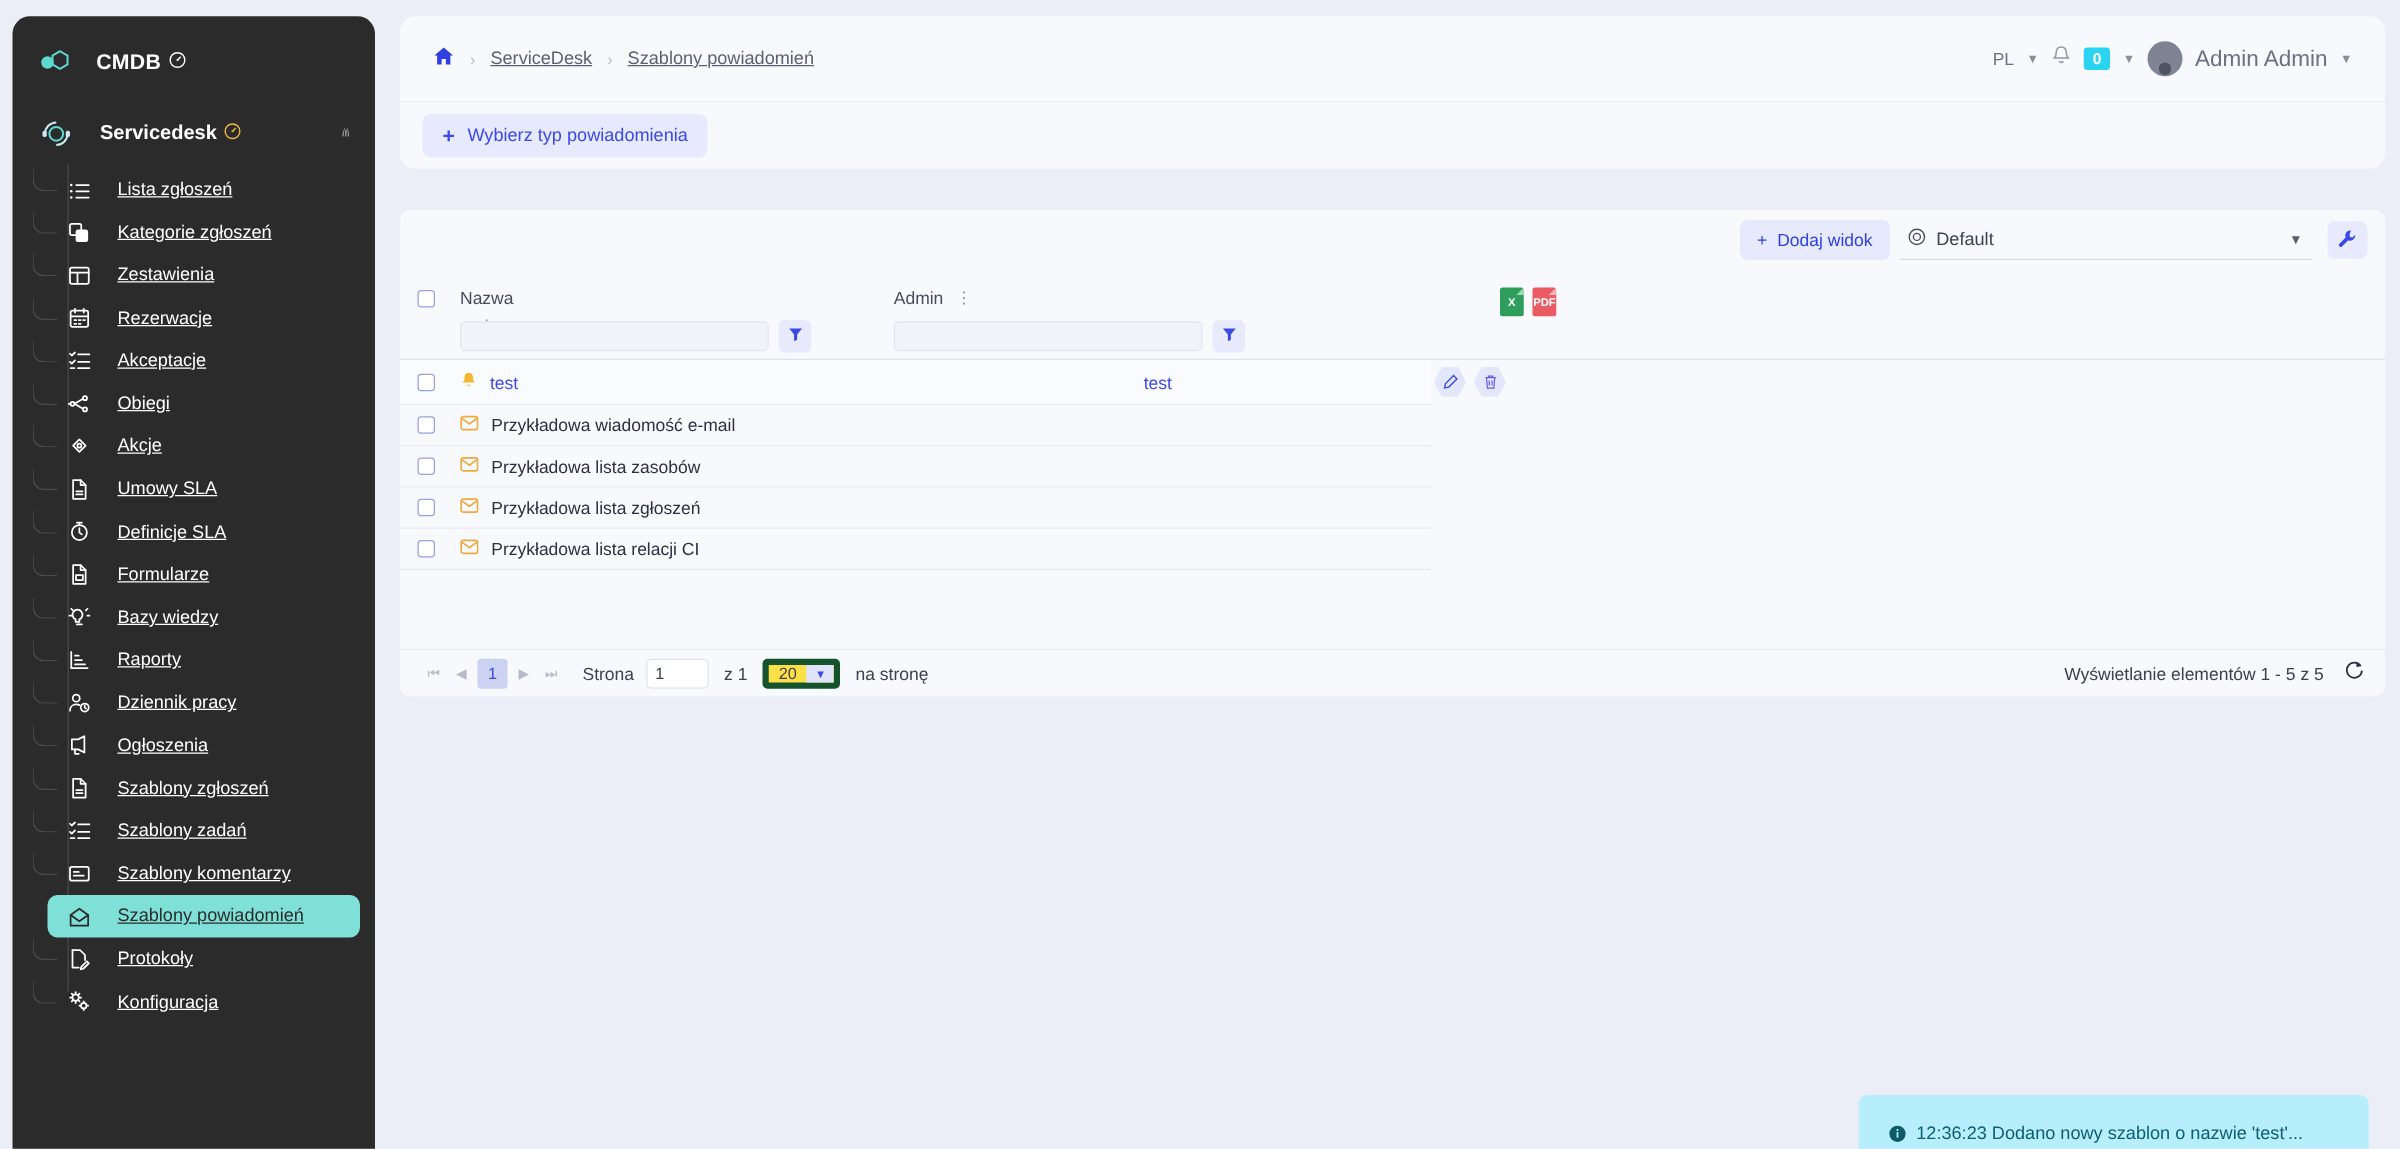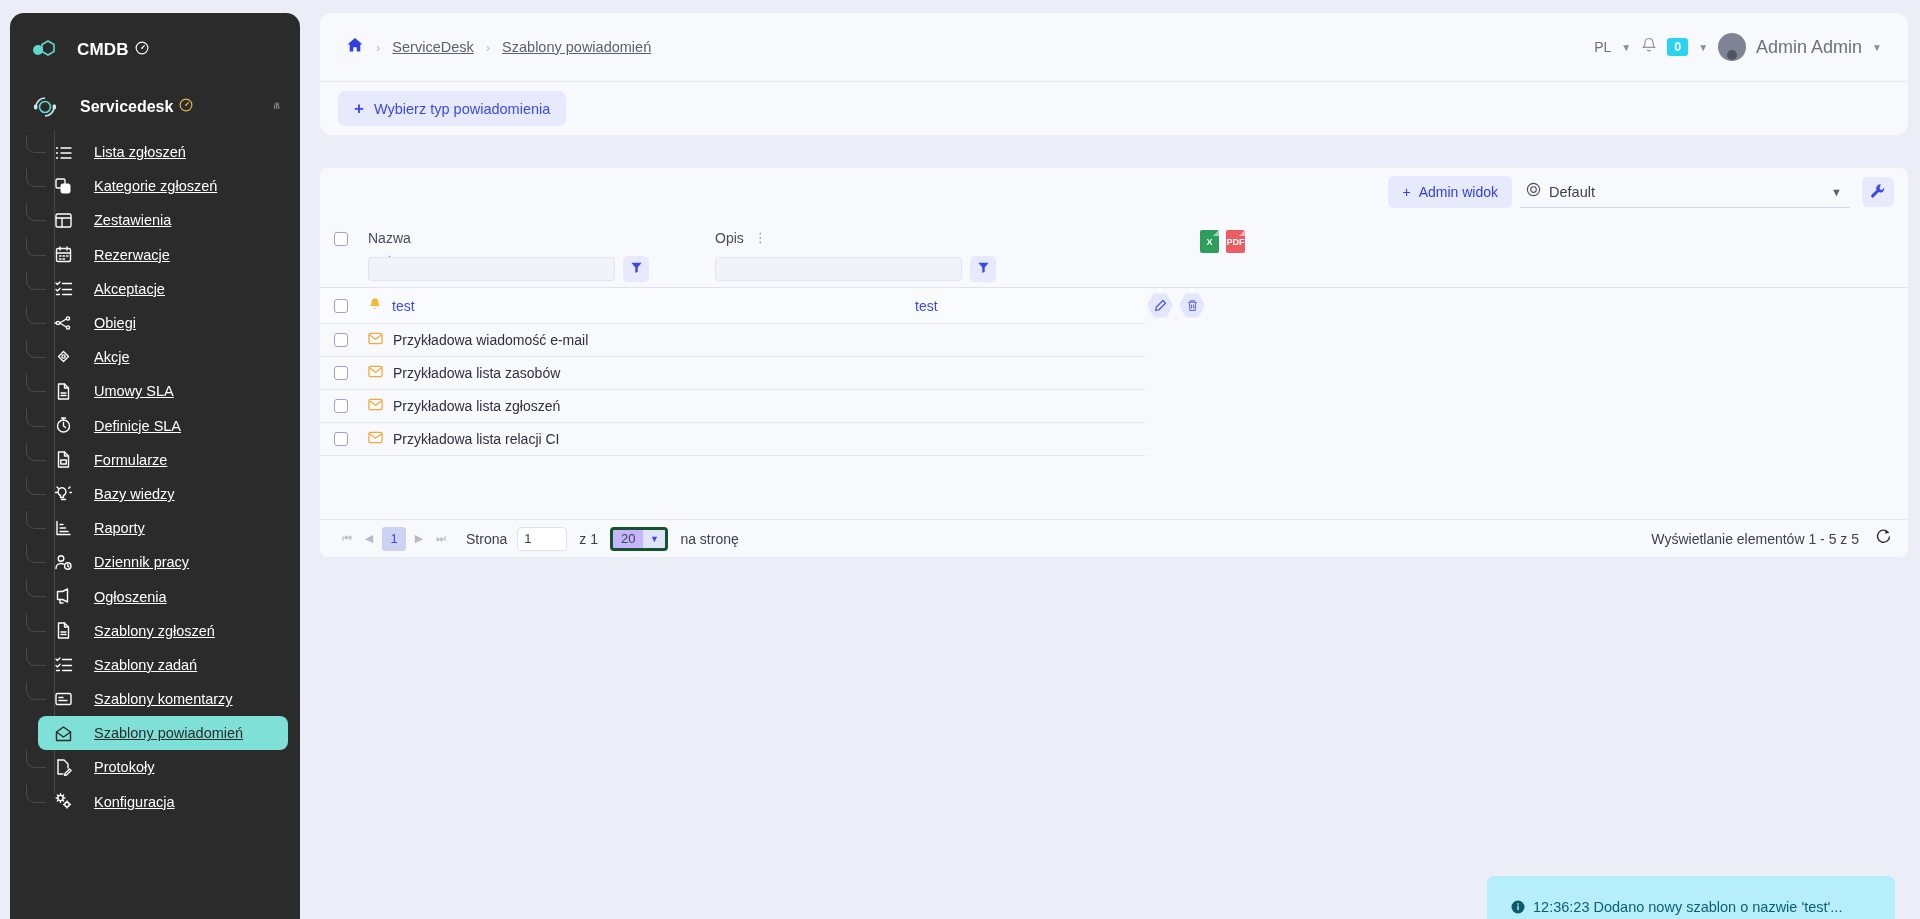--- a/index.html
+++ b/index.html
@@ -229,22 +229,22 @@
     display:flex;align-items:center;justify-content:center;font-size:13px;border-radius:3px;
     margin:0 2px; cursor:pointer;
   }
   .pg-text { color:#3c4150; font-size:14px; margin-left:14px; }
   .pg-input {
     width:50px;height:24px;border:1px solid #dfe2ec;border-radius:4px;background:#fff;
     font-family:inherit;font-size:13px;color:#3c4150;padding:0 6px;margin-left:10px;
   }
   .pg-of { color:#3c4150; font-size:14px; margin-left:12px; }
   .pg-size {
-    display:flex;align-items:center;margin-left:12px;border:3px solid #14532d;border-radius:4px;overflow:hidden;
-    background:#c4b5fd;height:24px;
+    display:flex;align-items:center;margin-left:12px;border:5px solid #14532d;border-radius:4px;overflow:hidden;
+    background:#fde047;height:24px;
   }
   .pg-size .val { font-size:13px;color:#3c4150;padding:0 8px; }
   .pg-size .dd { width:22px;height:22px;background:#dfe4fb;display:flex;align-items:center;justify-content:center;color:#3a49e8;font-size:9px;cursor:pointer;}
   .pg-right { margin-left:auto; display:flex; align-items:center; gap:16px; }
   .pg-count { color:#3c4150; font-size:14px; }
   .pg-refresh { color:#2c3040; font-size:16px; cursor:pointer; }
 
   
   #toast {
     position:absolute; left:1487px; top:876px;
@@ -560,21 +560,21 @@
 <div class="panelbar">
   <button class="btn-pick">
     <span class="plus">+</span>
     <span>Wybierz typ powiadomienia</span>
   </button>
 </div>
 
 <div id="viewbar">
   <button class="btn-addview">
     <span>+</span>
-    <span>Admin widok</span>
+    <span>Dodaj widok</span>
   </button>
   <div class="view-select">
     <span>
       <svg width="15" height="15" viewBox="0 0 16 16">
           <circle cx="8" cy="8" r="6.5" fill="none" stroke="#4b5060" stroke-width="1.2"></circle>
           <circle cx="8" cy="8" r="3" fill="none" stroke="#4b5060" stroke-width="1.2"></circle>
         </svg>
     </span>
     <span class="vs-label">Default</span>
     <span class="vs-caret">▼</span>
@@ -592,21 +592,21 @@
   <div class="thead">
     <span class="th-check">
         <span class="cbx"></span>
       </span>
 
     <div class="th-name">
       <span class="th-label">Nazwa</span>
       <span class="kebab">⋮</span>
     </div>
     <div class="th-desc">
-      <span class="th-label">Opis</span>
+      <span class="th-label">Admin</span>
       <span class="kebab">⋮</span>
     </div>
 
     <div class="filt-name">
       <input class="filt-input" value="" style="">
       <button class="filt-btn">
         <span>
           <svg width="13" height="13" viewBox="0 0 14 14">
               <path d="M1.5 2h11l-4.2 5v4.6l-2.6 1.4V7z" fill="#3a49e8"></path>
             </svg>

